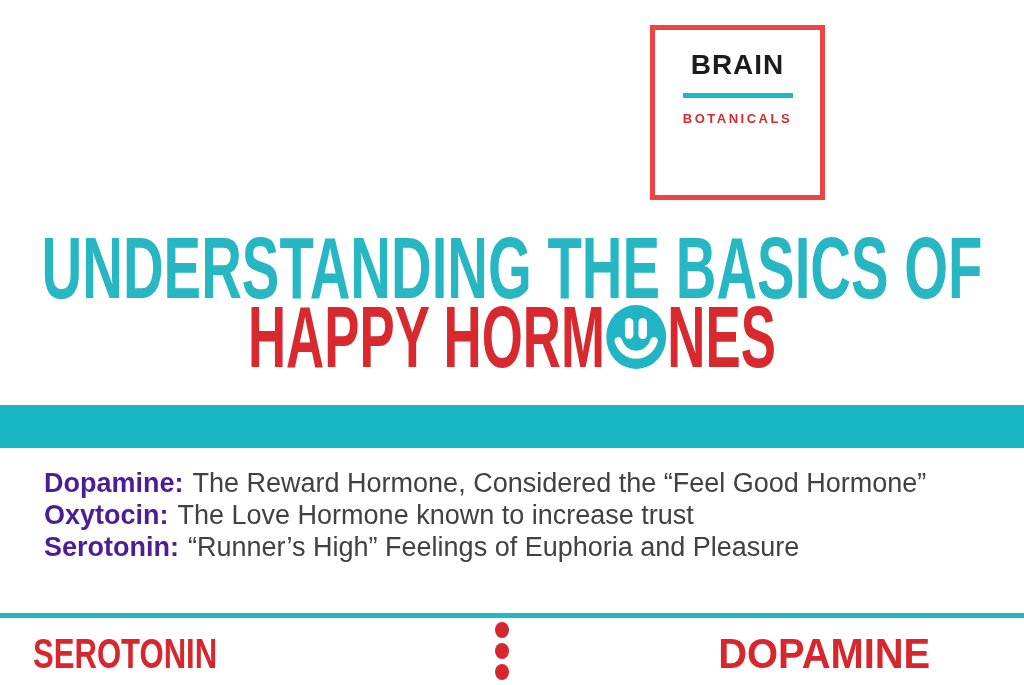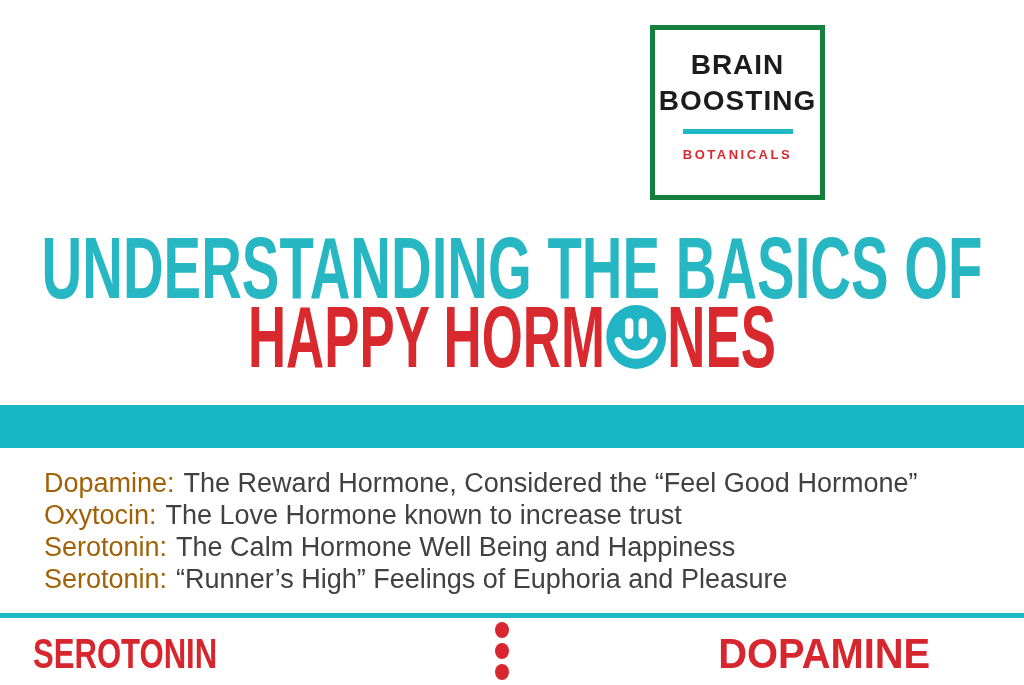--- a/index.html
+++ b/index.html
@@ -37,21 +37,21 @@
     margin: 0 4px;
   }
 
   
   .badge {
     position: absolute;
     left: 650px;
     top: 25px;
     width: 175px;
     height: 175px;
-    border: 5px solid #15803d;
+    border: 5px solid #ef4444;
     background: #ffffff;
     display: flex;
     flex-direction: column;
     align-items: center;
     padding-top: 17px;
   }
   .badge-line {
     font-size: 28px;
     font-weight: 600;
     color: #1c1c1c;
@@ -110,22 +110,22 @@
     position: absolute;
     left: 44px;
     top: 467px;
     font-size: 27px;
     line-height: 32px;
     color: #414042;
     font-weight: 500;
   }
   .hormone-line { white-space: nowrap; }
   .hormone-label {
-    color: #a16207;
-    font-weight: 400;
+    color: #4c1d95;
+    font-weight: 700;
     margin-right: 9px;
   }
 
   
   .thin-line {
     position: absolute;
     left: 0;
     top: 613px;
     width: 100%;
     height: 5px;
@@ -159,21 +159,20 @@
   }
 </style>
 </head>
 <body>
 
 <div class="canvas">
 
 
   <div class="badge">
     <div class="badge-line">BRAIN</div>
-    <div class="badge-line">BOOSTING</div>
     <div class="badge-divider"></div>
     <div class="badge-sub">BOTANICALS</div>
   </div>
 
   <div class="heading-row heading1">
     <div class="heading-scale">UNDERSTANDING THE BASICS OF</div>
   </div>
 
   <div class="heading-row heading2">
     <div class="heading-scale">
@@ -193,23 +192,20 @@
   <div class="band"></div>
 
   <div class="hormones">
     <div class="hormone-line">
       <span class="hormone-label">Dopamine:</span><span class="hormone-desc">The Reward Hormone, Considered the “Feel Good Hormone”</span>
     </div>
     <div class="hormone-line">
       <span class="hormone-label">Oxytocin:</span><span class="hormone-desc">The Love Hormone known to increase trust</span>
     </div>
     <div class="hormone-line">
-      <span class="hormone-label">Serotonin:</span><span class="hormone-desc">The Calm Hormone Well Being and Happiness</span>
-    </div>
-    <div class="hormone-line">
       <span class="hormone-label">Serotonin:</span><span class="hormone-desc">“Runner’s High” Feelings of Euphoria and Pleasure</span>
     </div>
   </div>
 
   <div class="thin-line"></div>
   <div class="footer-label footer-left">SEROTONIN</div>
   <div class="footer-label footer-right">DOPAMINE</div>
   <div class="dots-column">
     <div class="dot"></div>
     <div class="dot"></div>

